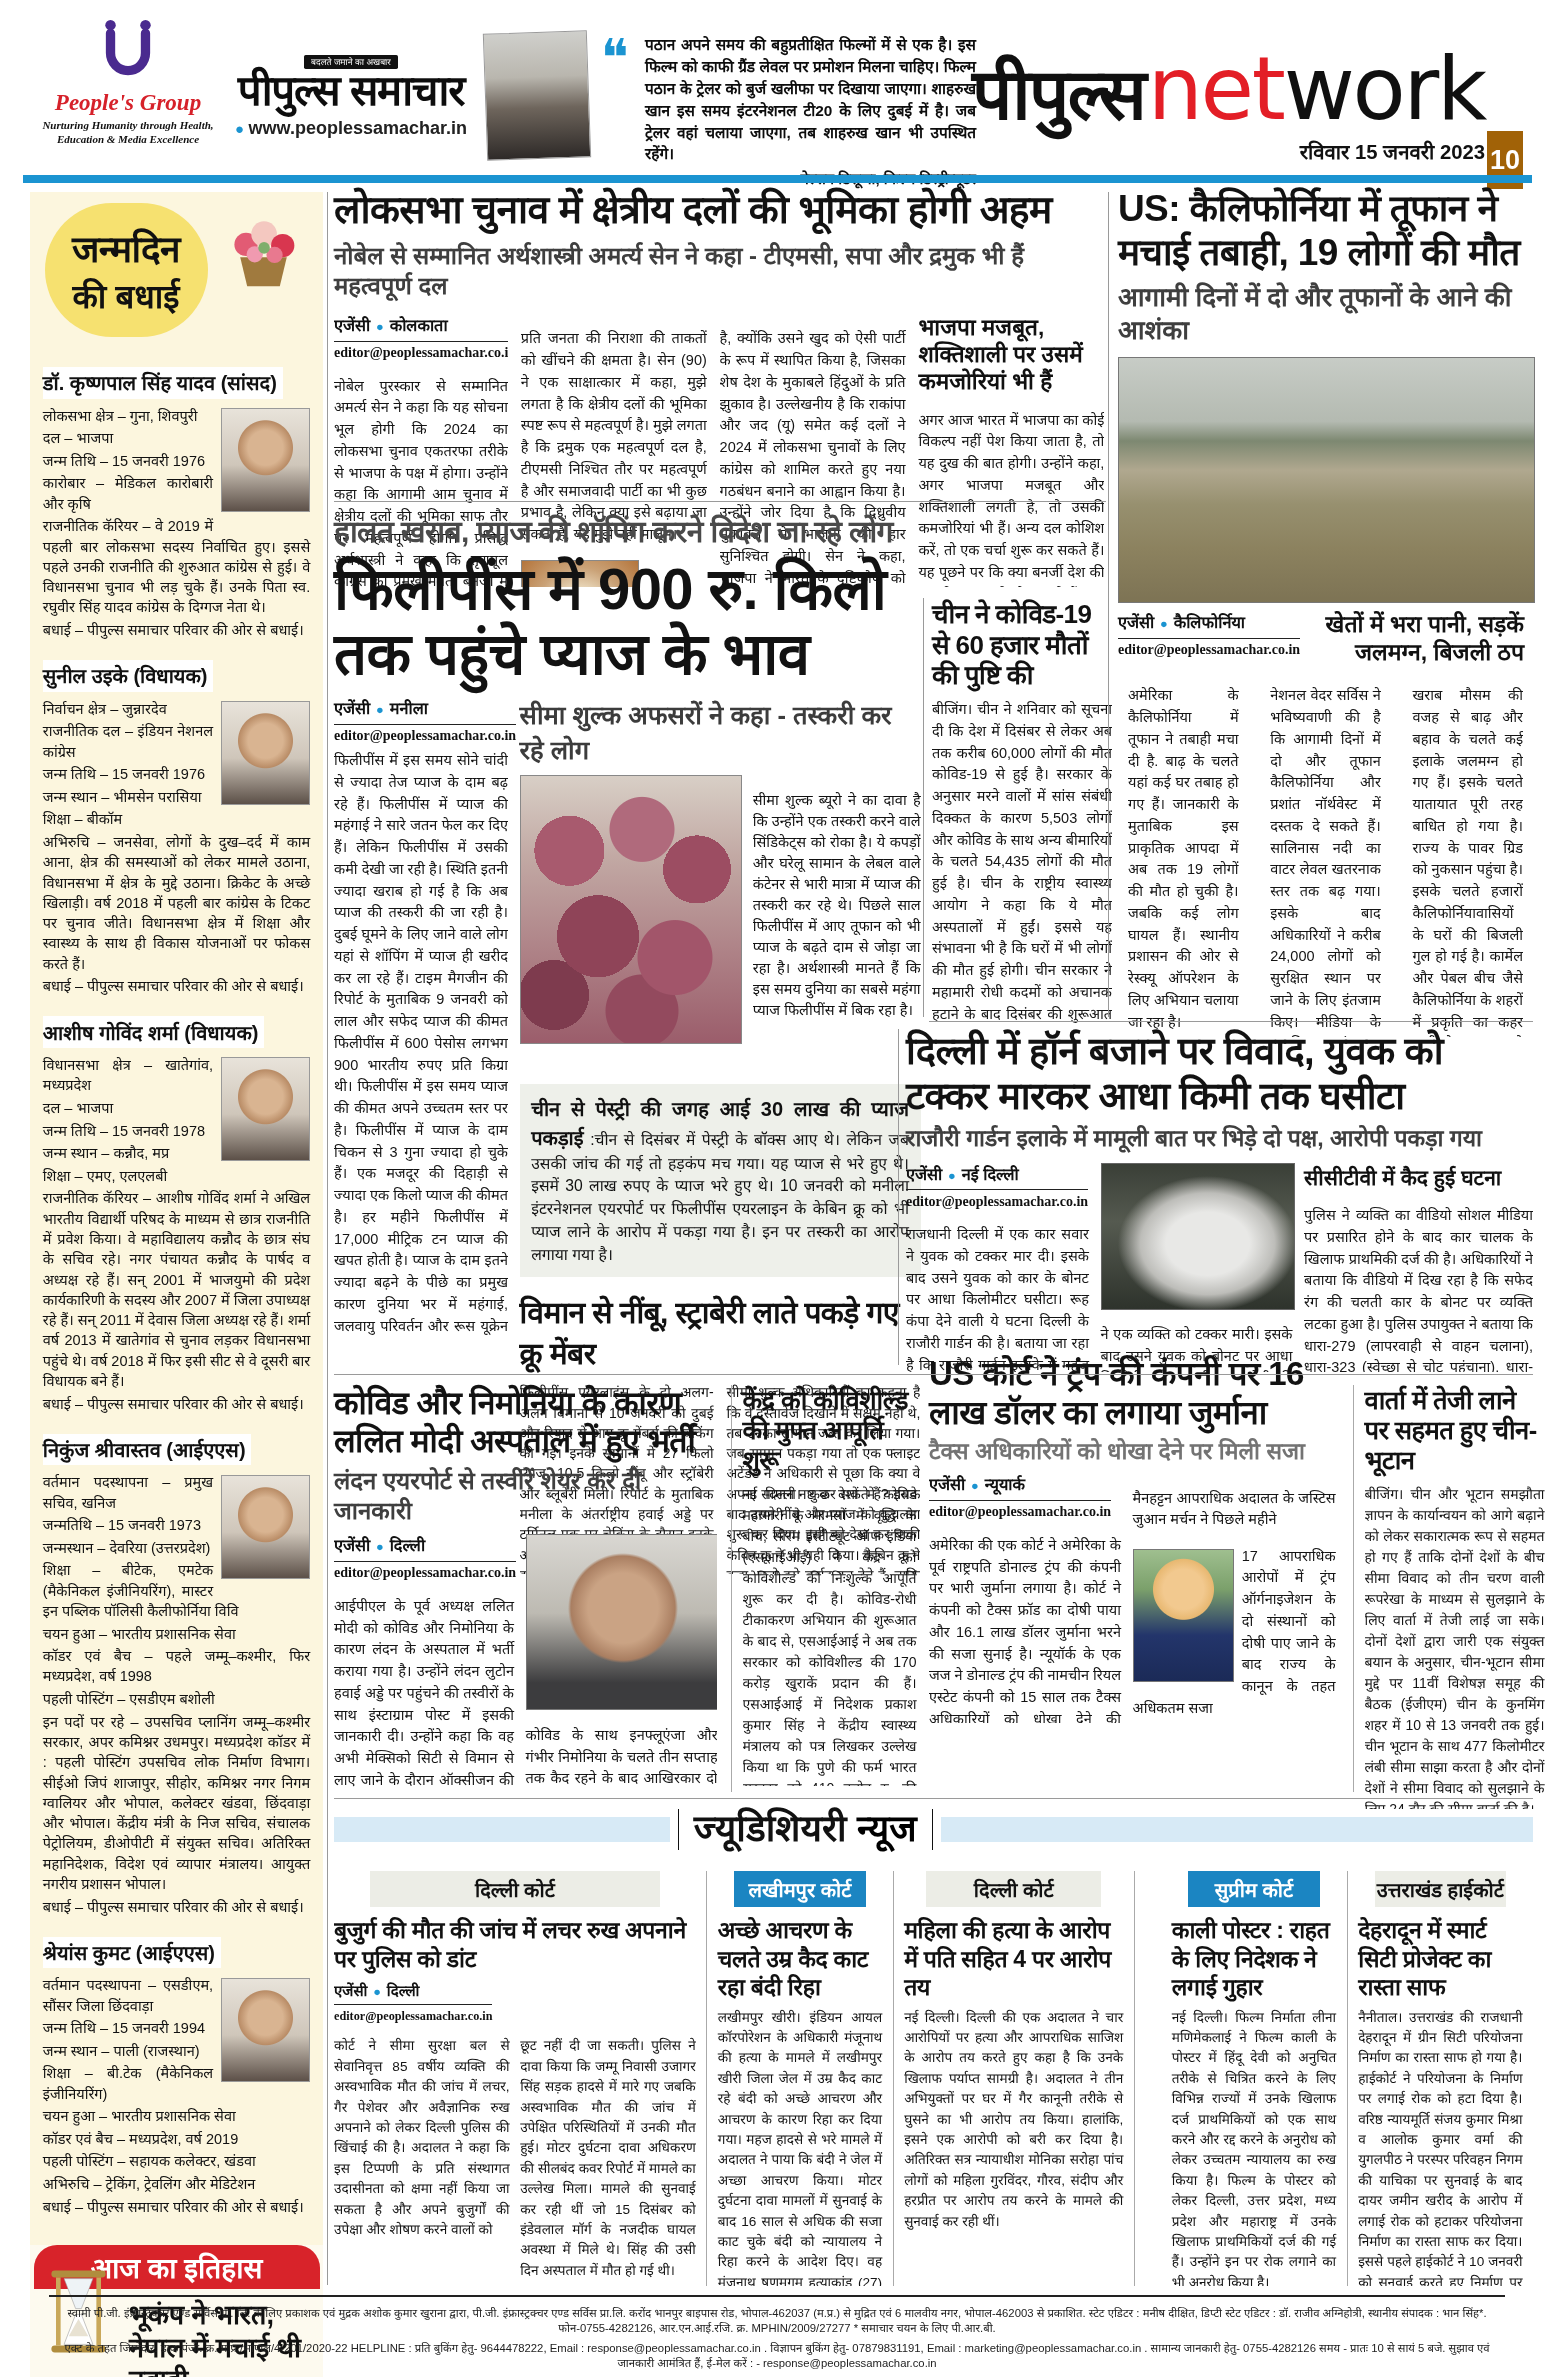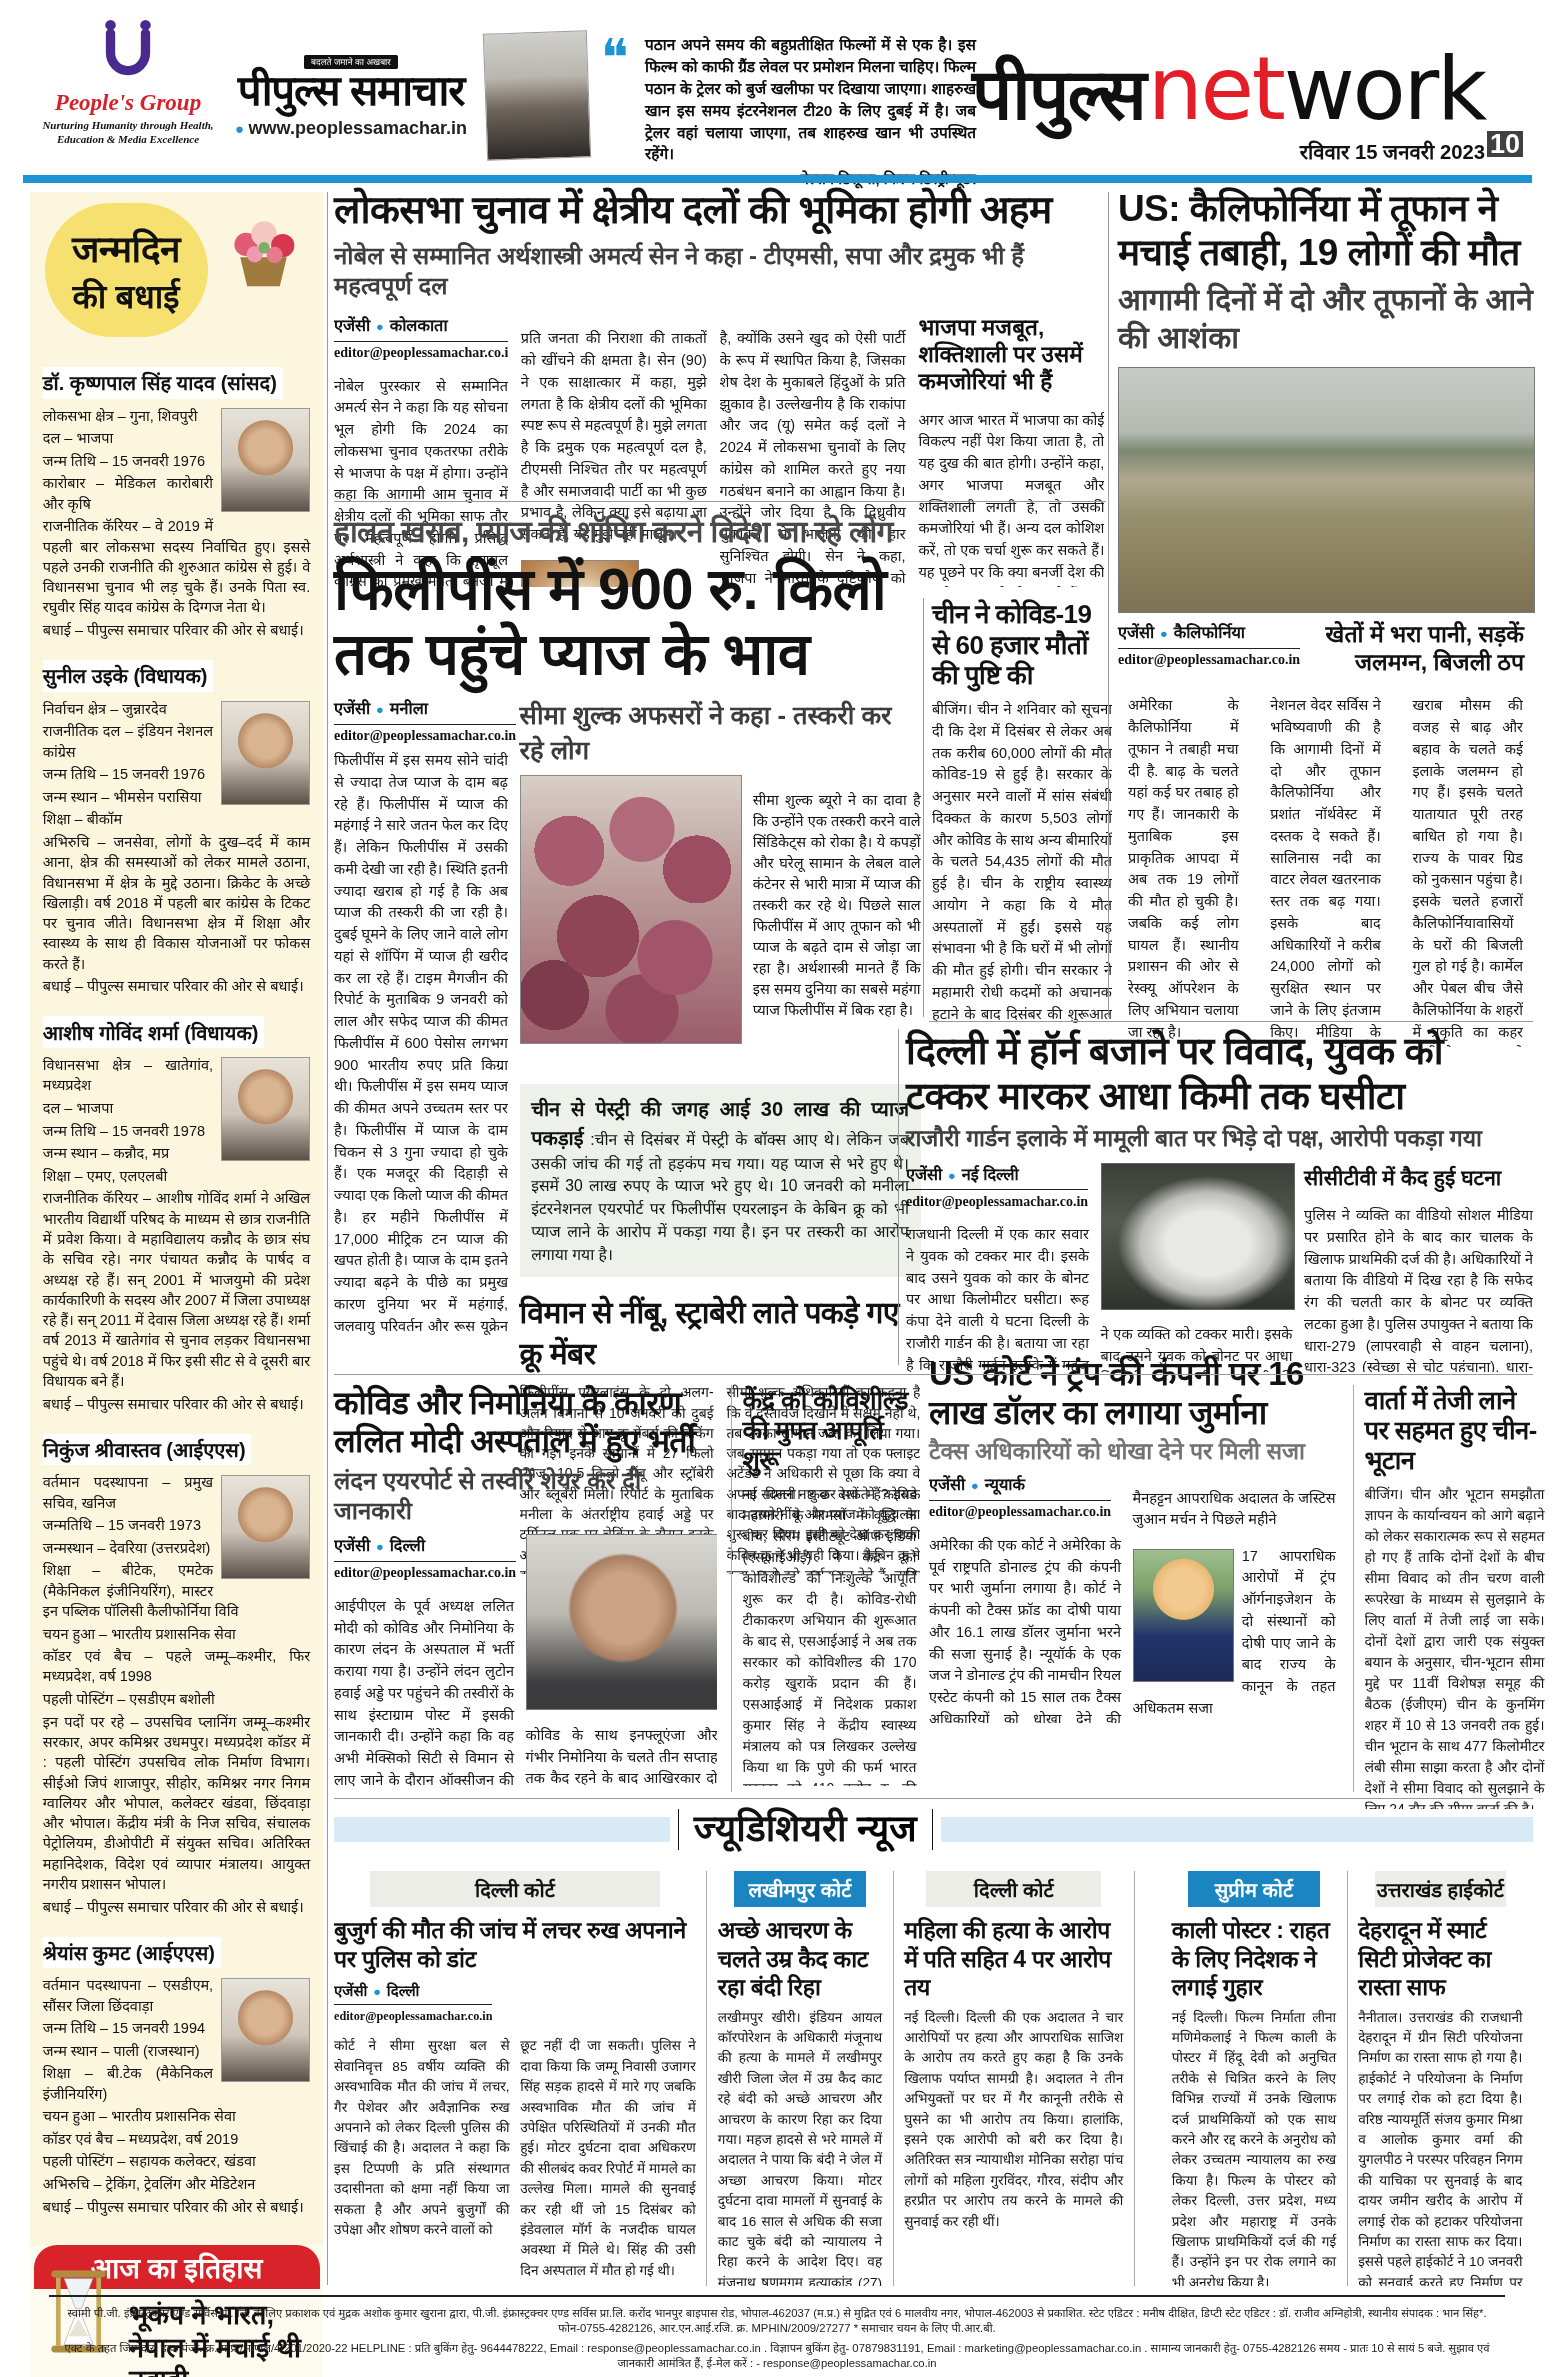--- a/index.html
+++ b/index.html
@@ -19,21 +19,21 @@
        background:linear-gradient(180deg,#cfcfcb 0%,#b9b6ae 35%,#6e655c 60%,#2e2a28 100%);}
   .qblk{position:absolute;left:604px;top:34px;width:372px;}
   .qmark{position:absolute;left:-3.5px;top:-2.3px;color:#1b94d1;font-size:52px;line-height:1;}
   .qtext{margin-left:41px;font-size:15.4px;font-weight:bold;line-height:1.42;color:#0d0d0d;text-align:justify;}
   .qauth{margin-top:2.3px;text-align:right;font-size:15px;font-weight:bold;}
   .mast{position:absolute;right:70px;top:38px;text-align:right;white-space:nowrap;}
   .m-hindi{font-size:71px;font-weight:bold;color:#101010;letter-spacing:-1.7px;}
   .m-net{font-size:87px;color:#e31e26;font-family:"DejaVu Sans",sans-serif;letter-spacing:-2.3px;}
   .m-work{font-size:87px;color:#101010;font-family:"DejaVu Sans",sans-serif;letter-spacing:-2.3px;}
   .m-date{font-size:20.3px;font-weight:bold;margin-top:-3.5px;}
-  .pageno{position:absolute;right:32px;top:131px;width:36px;height:26px;background:#404040;color:#fff;font-size:27px;font-weight:bold;
+  .pageno{position:absolute;right:32px;top:131px;width:36px;height:58px;background:#a16207;color:#fff;font-size:27px;font-weight:bold;
           display:flex;align-items:center;justify-content:center;}
   .bluebar{position:absolute;left:23px;top:175px;width:1509px;height:7.5px;background:#1b94d1;}
   
   .rule-h{position:absolute;background:#9a9a9a;height:1.2px;}
   .rule-v{position:absolute;background:#9a9a9a;width:1.2px;}
   .art-head{font-weight:bold;color:#121212;line-height:1.18;letter-spacing:-0.6px;}
   .art-sub{font-weight:bold;color:#3f3f3f;line-height:1.25;}
   .byline{font-size:16.3px;font-weight:bold;color:#111;}
   .byline .bdot{color:#1b94d1;font-size:12.8px;margin:0 5.8px;}
   .email{font-family:"Liberation Serif",serif;font-weight:bold;font-size:14px;border-top:1.7px solid #222;display:inline-block;padding-top:3.5px;margin-top:4.6px;}
@@ -44,21 +44,21 @@
   .lead .art-sub{font-size:24px;margin-top:8.1px;}
   .l-cols{display:flex;gap:12.8px;margin-top:12.8px;height:273px;overflow:hidden;}
   .l-cols>div{overflow:hidden;}
   .lc1{width:174px;} .lc2{width:186px;} .lc3{width:186px;} .lc4{width:186px;}
   .sen-ph{width:116px;height:145px;margin:4.6px 0 2.3px 0;border:0.6px solid #888;
           background:radial-gradient(circle at 50% 35%,#e8d6b8 0 22%,#caa277 40%,#b4743a 70%,#8a4f22 100%);}
   .l-subhead{font-size:22.6px;font-weight:bold;line-height:1.2;margin-bottom:5.8px;}
   
   .storm{position:absolute;left:1118px;top:187px;width:415px;height:830px;}
   .storm .art-head{font-size:37px;}
-  .storm .art-sub{font-size:30px;margin-top:7px;}
+  .storm .art-sub{font-size:26px;margin-top:7px;}
   .flood-ph{width:415px;height:244px;margin-top:10.5px;border:0.6px solid #777;
      background:linear-gradient(180deg,#c7ccc6 0%,#b4bab1 28%,#76816d 36%,#a8a28c 48%,#92males 0,#8f englisch 0) ;}
   .flood-ph{background:linear-gradient(180deg,#c7ccc6 0%,#b4bab1 26%,#7d8871 34%,#b0a88f 46%,#97906f 60%,#8c825f 78%,#7d7354 100%);}
   .s-caprow{display:flex;margin-top:8.1px;align-items:flex-start;}
   .s-caprow .left{width:174px;}
   .s-caprow .right{width:232px;text-align:right;font-size:23px;font-weight:bold;line-height:1.2;}
   .s-cols{display:flex;gap:11.6px;margin-top:9.3px;height:372px;overflow:hidden;}
   .s-cols>p{width:131px;margin:10px;overflow:hidden;}
   
   .onion{position:absolute;left:334px;top:510px;width:587px;height:855px;}

